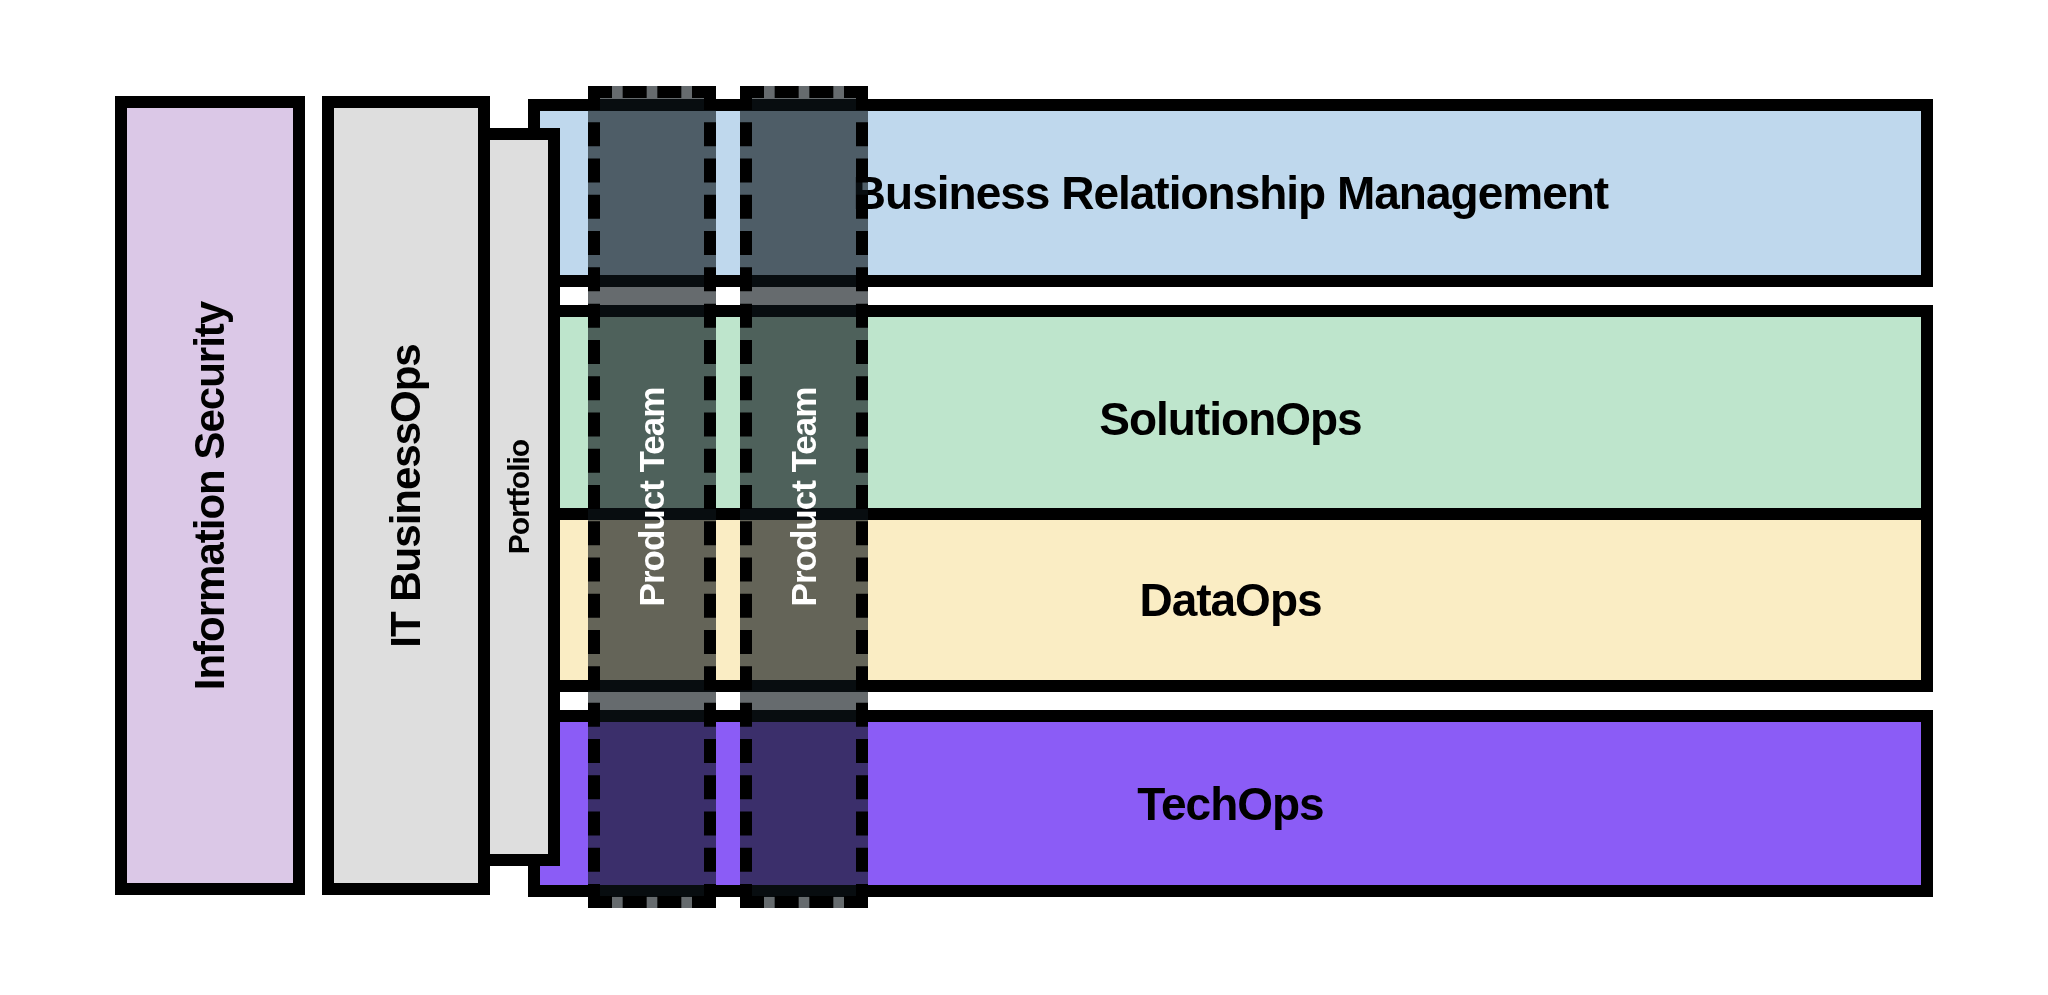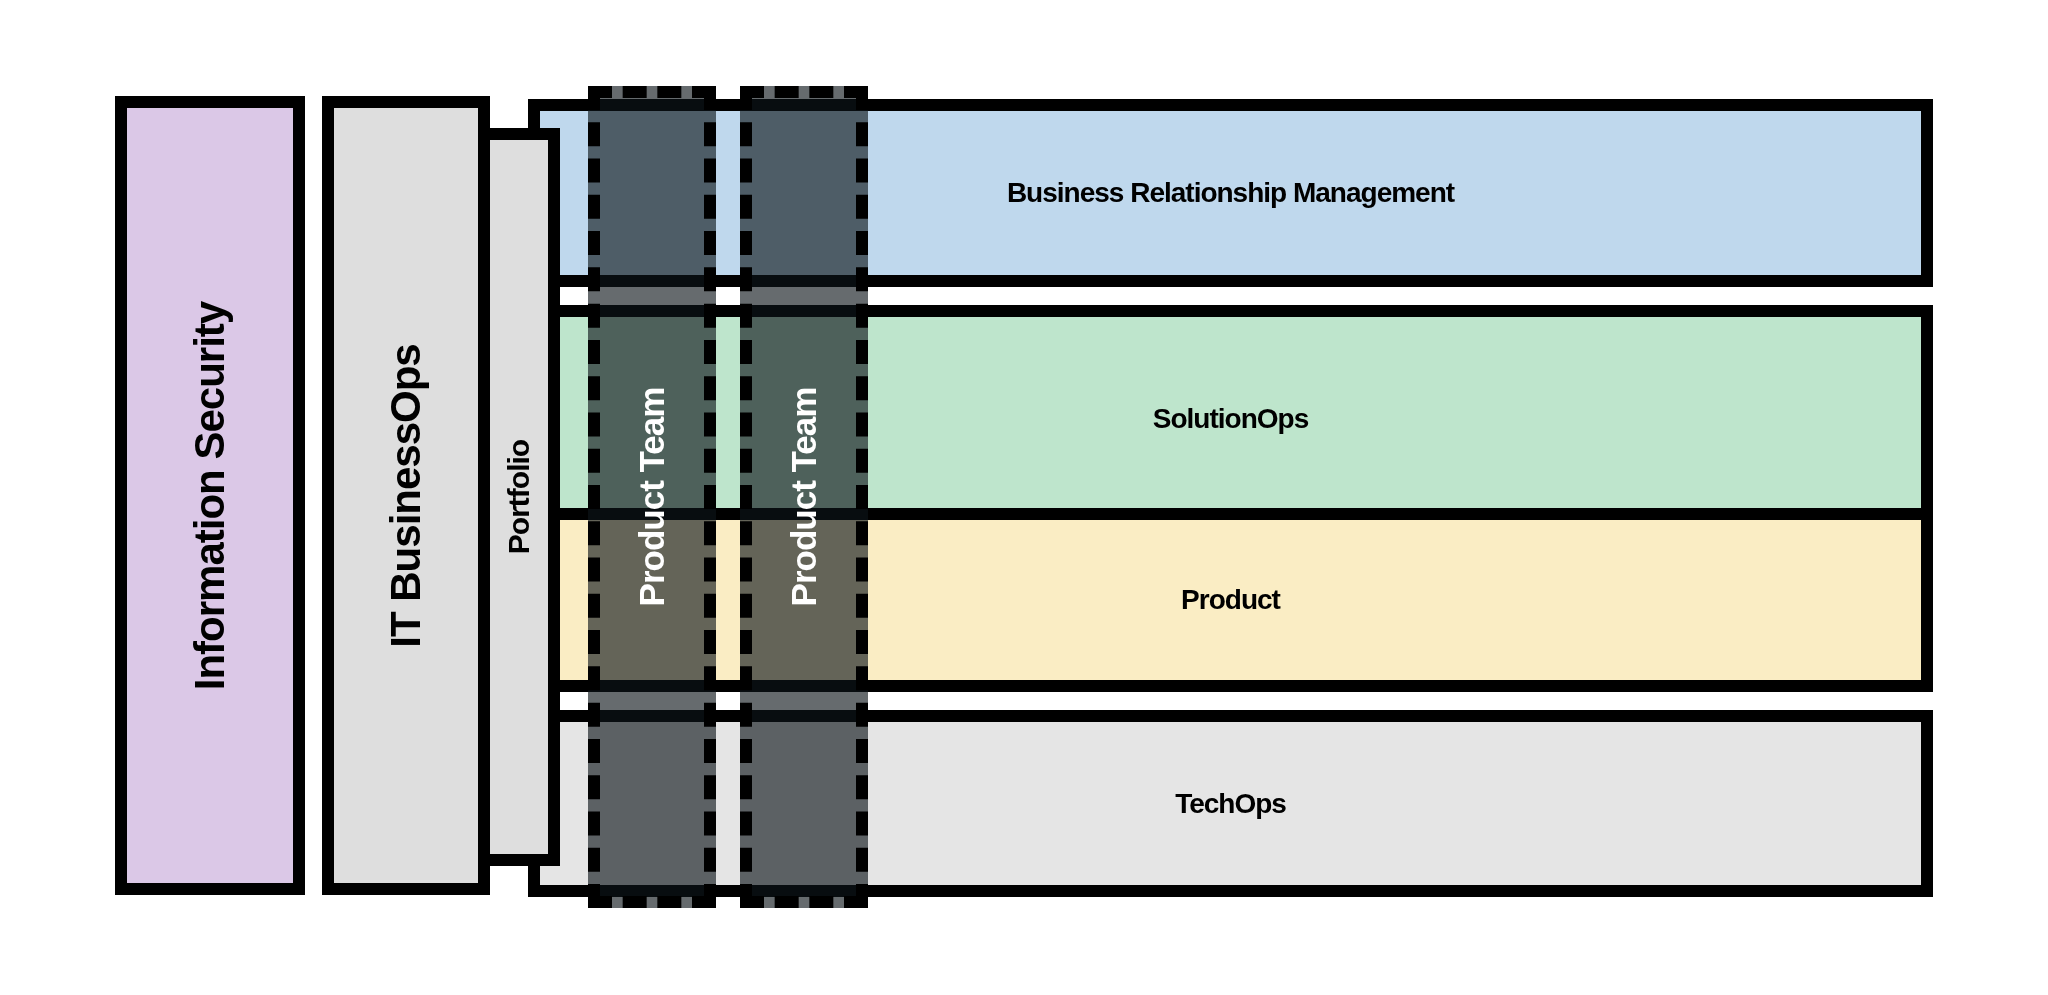--- a/index.html
+++ b/index.html
@@ -29,21 +29,21 @@
     z-index:2;
     display:flex;align-items:center;justify-content:center;
   }
   .row-1{top:99px;height:188px;}
   .row-2{top:305px;height:227px;}
   .row-3{top:508px;height:184px;}
   .row-4{top:710px;height:187px;}
 
   .htext{
     font-weight:bold;
-    font-size:28px;
+    font-size:46px;
     font-stretch:condensed;
     letter-spacing:-1px;
     color:#000;
     white-space:nowrap;
   }
 
   
   .pcol{
     position:absolute;
     top:86px;height:822px;width:128px;
@@ -84,24 +84,24 @@
 
   <div class="row row-1" style="background-color: rgb(191, 216, 237);">
     <span class="htext">Business Relationship Management</span>
   </div>
 
   <div class="row row-2" style="background-color: rgb(190, 229, 204);">
     <span class="htext">SolutionOps</span>
   </div>
 
   <div class="row row-3" style="background-color: rgb(250, 237, 196);">
-    <span class="htext">Product</span>
+    <span class="htext">DataOps</span>
   </div>
 
-  <div class="row row-4" style="background-color: #e5e5e5;">
+  <div class="row row-4" style="background-color: #8b5cf6;">
     <span class="htext">TechOps</span>
   </div>
 
   <div class="vbox portfolio" style="background-color: rgb(222, 222, 222);">
     <span class="vtext vtext-small">Portfolio</span>
   </div>
 
   <div class="pcol pcol-1" style="background-color: rgba(12, 20, 26, 0.63);">
     <span class="vtext vtext-white">Product Team</span>
   </div>

